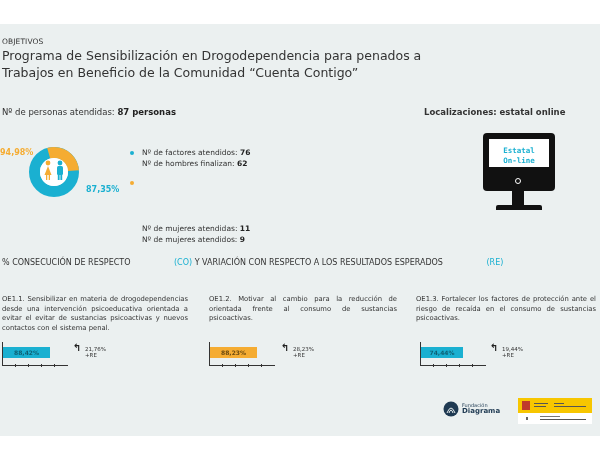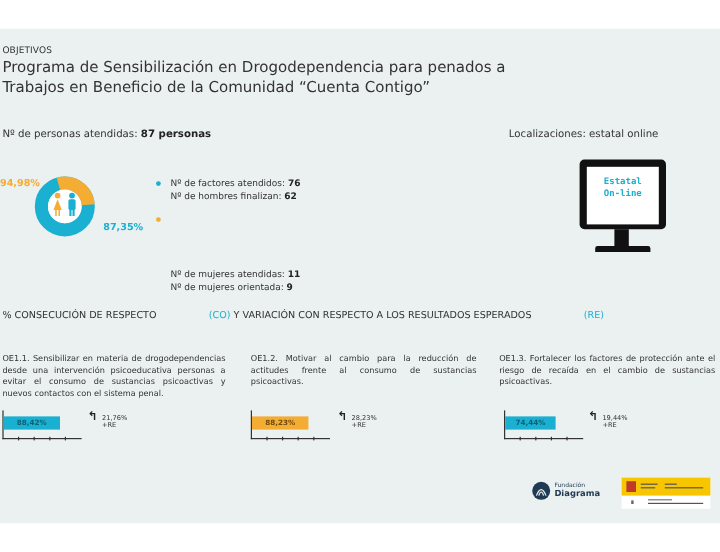--- a/index.html
+++ b/index.html
@@ -4,37 +4,37 @@
 <style>
   html, body { margin:0; padding:0; }
   body { width:600px; height:460px; background:#ffffff; position:relative; overflow:hidden;
          font-family:"DejaVu Sans", sans-serif; color:#333; }
   .panel { position:absolute; left:0; top:24px; width:600px; height:412px; background:#ebf0f0; }
   .abs { position:absolute; }
   .kicker { left:2px; top:13px; font-size:7.5px; color:#333; letter-spacing:0.1px; }
   .title { left:2px; top:23px; font-size:12.5px; line-height:17px; color:#333; width:420px; }
   .persons { left:2px; top:83px; font-size:8.5px; color:#333; }
   .persons b { color:#222; }
-  .loc { left:424px; top:83px; font-size:8.5px; font-weight:normal; color:#333; }
+  .loc { left:424px; top:83px; font-size:8.5px; font-weight:bold; color:#333; }
   .pct-w { left:0px; top:124px; font-size:8px; font-weight:bold; color:#f5ac32; }
   .pct-m { left:86px; top:161px; font-size:8px; font-weight:bold; color:#1ab0d1;text-align:right; }
   .legend { font-size:7.5px; line-height:11px; color:#333; }
   .legend b { color:#222; }
   .dot { position:absolute; width:4px; height:4px; border-radius:50%; }
   .section { left:2px; top:234px; font-size:8px; color:#333; }
   .section .hl { color:#1ab0d1;padding-left:41px; }
   .obj { font-size:6.8px; line-height:9.6px; color:#333; text-align:justify; }
   .bar { position:absolute; height:11px; font-size:6px; font-weight:bold; text-align:center; line-height:11px; }
   .axis { position:absolute; height:1px; background:#333; }
   .tick { position:absolute; width:1px; height:3px; background:#333; }
   .vline { position:absolute; width:1px; background:#333; }
   .delta { font-size:5.5px; line-height:6px; color:#333; }
   .arrow { font-size:10px; color:#222; font-weight:bold; }
   .monitor-screen { position:absolute; left:483px; top:109px; width:72px; height:58px; background:#111; border-radius:4px; }
-  .monitor-inner { position:absolute; left:6px; top:6px; width:60px; height:48px; background:#fff; text-align:center;
+  .monitor-inner { position:absolute; left:6px; top:6px; width:60px; height:28px; background:#fff; text-align:center;
                    font-family:"DejaVu Sans Mono", monospace; font-size:7.5px; font-weight:bold; color:#1ab0d1; line-height:10px; padding-top:7px; box-sizing:border-box; }
   .monitor-btn { position:absolute; left:32px; top:45px; width:6px; height:6px; border:1.5px solid #fff; border-radius:50%; box-sizing:border-box; }
   .monitor-neck { position:absolute; left:512px; top:167px; width:12px; height:15px; background:#111; }
   .monitor-base { position:absolute; left:496px; top:181px; width:46px; height:5px; background:#111; border-radius:2px 2px 0 0; }
   .logo-fd { left:443px; top:402px; }
   .gov { left:518px; top:398px; width:74px; height:26px; background:#fff; }
   .gov-yellow { position:absolute; left:0; top:0; width:74px; height:15px; background:#f7c600; }
 </style>
 </head>
 <body>
@@ -71,66 +71,66 @@
   </svg>
 
   <span class="dot" style="left:130px;top:127px;background:#1ab0d1;"></span>
   <div class="abs legend" style="left:142px;top:123px;">
     <div><span>Nº de factores atendidos: </span><b>76</b></div>
     <div><span>Nº de hombres finalizan: </span><b>62</b></div>
   </div>
   <span class="dot" style="left:130px;top:157px;background:#f5ac32;"></span>
   <div class="abs legend" style="left:142px;top:153px;margin-top:46px;">
     <div><span>Nº de mujeres atendidas: </span><b>11</b></div>
-    <div><span>Nº de mujeres orientada: </span><b>9</b></div>
+    <div><span>Nº de mujeres atendidos: </span><b>9</b></div>
   </div>
 
   <div class="monitor-screen" style="top:109px;">
     <div class="monitor-inner">
       <div>Estatal</div>
       <div>On-line</div>
     </div>
     <div class="monitor-btn"></div>
   </div>
   <div class="monitor-neck"></div>
   <div class="monitor-base"></div>
 
   <div class="abs section">
     <span>% CONSECUCIÓN DE RESPECTO </span><span class="hl">(CO)</span><span> Y VARIACIÓN CON RESPECTO A LOS RESULTADOS ESPERADOS </span><span class="hl">(RE)</span>
   </div>
 
-  <div class="abs obj" style="left:2px;top:271px;width:186px;">OE1.1. Sensibilizar en materia de drogodependencias desde una intervención psicoeducativa personas a evitar el consumo de sustancias psicoactivas y nuevos contactos con el sistema penal.</div>
+  <div class="abs obj" style="left:2px;top:271px;width:186px;">OE1.1. Sensibilizar en materia de drogodependencias desde una intervención psicoeducativa orientada a evitar el evitar de sustancias psicoactivas y nuevos contactos con el sistema penal.</div>
   <div class="vline" style="left:2px;top:318px;height:24px;"></div>
   <div class="bar" style="left:3px;top:323px;width:47px;background:#1ab0d1;color:#0e5f73;">88,42%</div>
   <div class="axis" style="left:2px;top:341px;width:66px;"></div>
   <div class="tick" style="left:15px;top:340px;"></div>
     <div class="tick" style="left:28px;top:340px;"></div>
     <div class="tick" style="left:41px;top:340px;"></div>
     <div class="tick" style="left:54px;top:340px;"></div>
   <div class="abs arrow" style="left:73px;top:318px;">↰</div>
   <div class="abs delta" style="left:85px;top:322px;">
     <div>21,76%</div>
     <div>+RE</div>
   </div>
 
-  <div class="abs obj" style="left:209px;top:271px;width:188px;">OE1.2. Motivar al cambio para la reducción de actitudes frente al consumo de sustancias psicoactivas.</div>
+  <div class="abs obj" style="left:209px;top:271px;width:188px;">OE1.2. Motivar al cambio para la reducción de orientada frente al consumo de sustancias psicoactivas.</div>
   <div class="vline" style="left:209px;top:318px;height:24px;"></div>
   <div class="bar" style="left:210px;top:323px;width:47px;background:#f5ac32;color:#6b4a10;">88,23%</div>
   <div class="axis" style="left:209px;top:341px;width:66px;"></div>
   <div class="tick" style="left:222px;top:340px;"></div>
     <div class="tick" style="left:235px;top:340px;"></div>
     <div class="tick" style="left:248px;top:340px;"></div>
     <div class="tick" style="left:261px;top:340px;"></div>
   <div class="abs arrow" style="left:281px;top:318px;">↰</div>
   <div class="abs delta" style="left:293px;top:322px;">
     <div>28,23%</div>
     <div>+RE</div>
   </div>
 
-  <div class="abs obj" style="left:416px;top:271px;width:180px;">OE1.3. Fortalecer los factores de protección ante el riesgo de recaída en el cambio de sustancias psicoactivas.</div>
+  <div class="abs obj" style="left:416px;top:271px;width:180px;">OE1.3. Fortalecer los factores de protección ante el riesgo de recaída en el consumo de sustancias psicoactivas.</div>
   <div class="vline" style="left:420px;top:318px;height:24px;"></div>
   <div class="bar" style="left:421px;top:323px;width:42px;background:#1ab0d1;color:#0e5f73;">74,44%</div>
   <div class="axis" style="left:420px;top:341px;width:66px;"></div>
   <div class="tick" style="left:433px;top:340px;"></div>
     <div class="tick" style="left:446px;top:340px;"></div>
     <div class="tick" style="left:459px;top:340px;"></div>
     <div class="tick" style="left:472px;top:340px;"></div>
   <div class="abs arrow" style="left:490px;top:318px;">↰</div>
   <div class="abs delta" style="left:502px;top:322px;">
     <div>19,44%</div>

